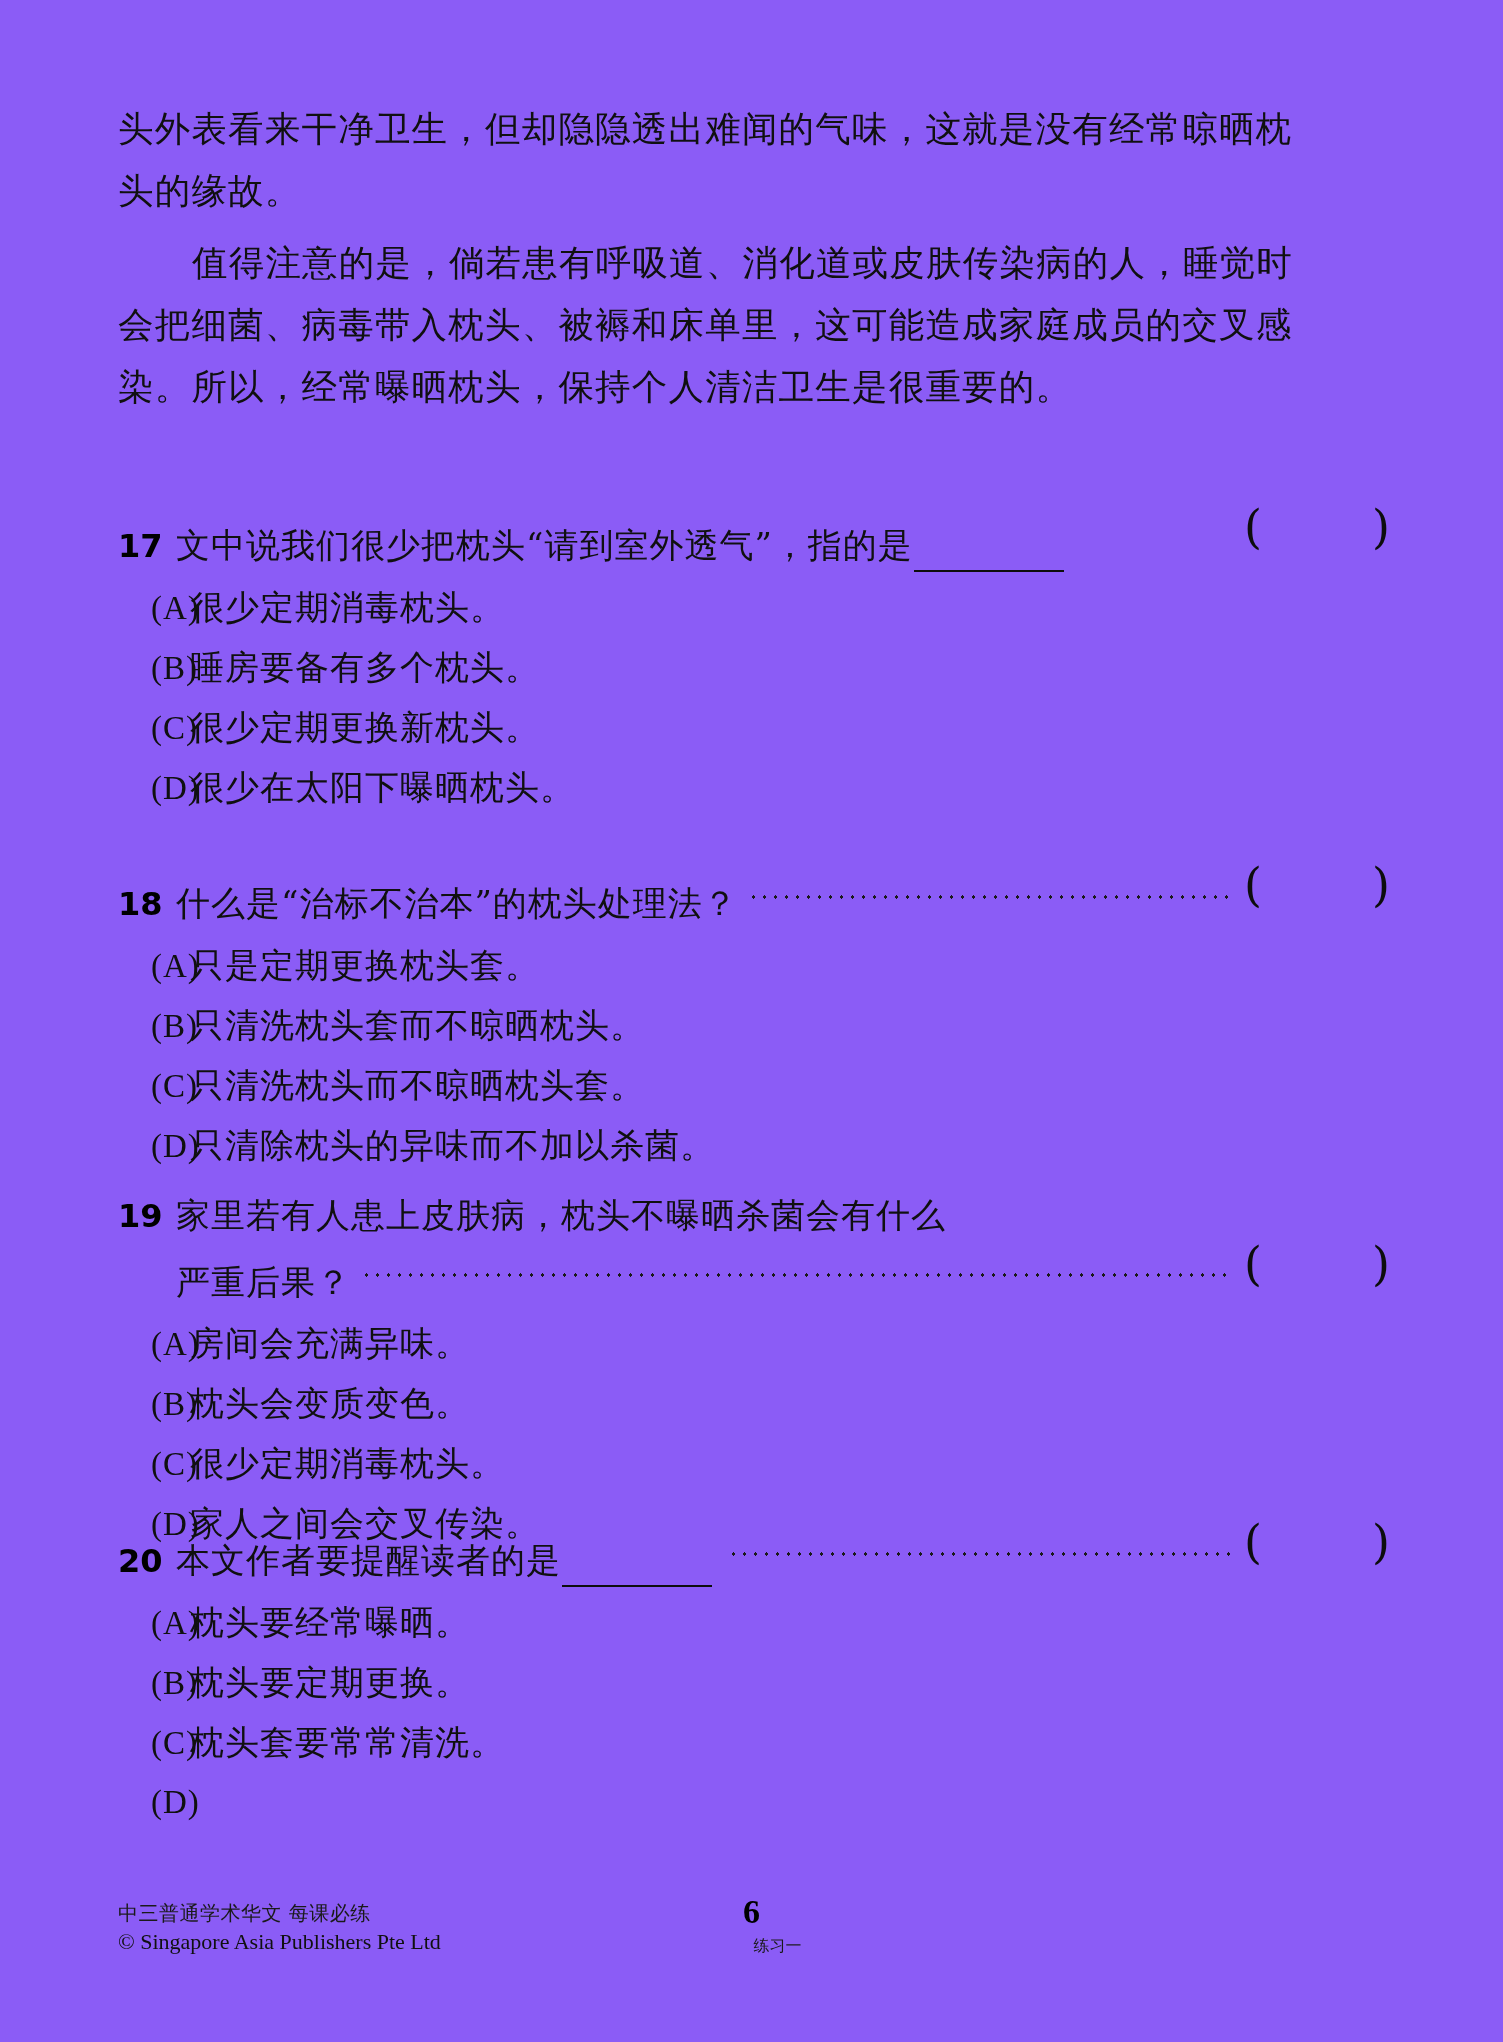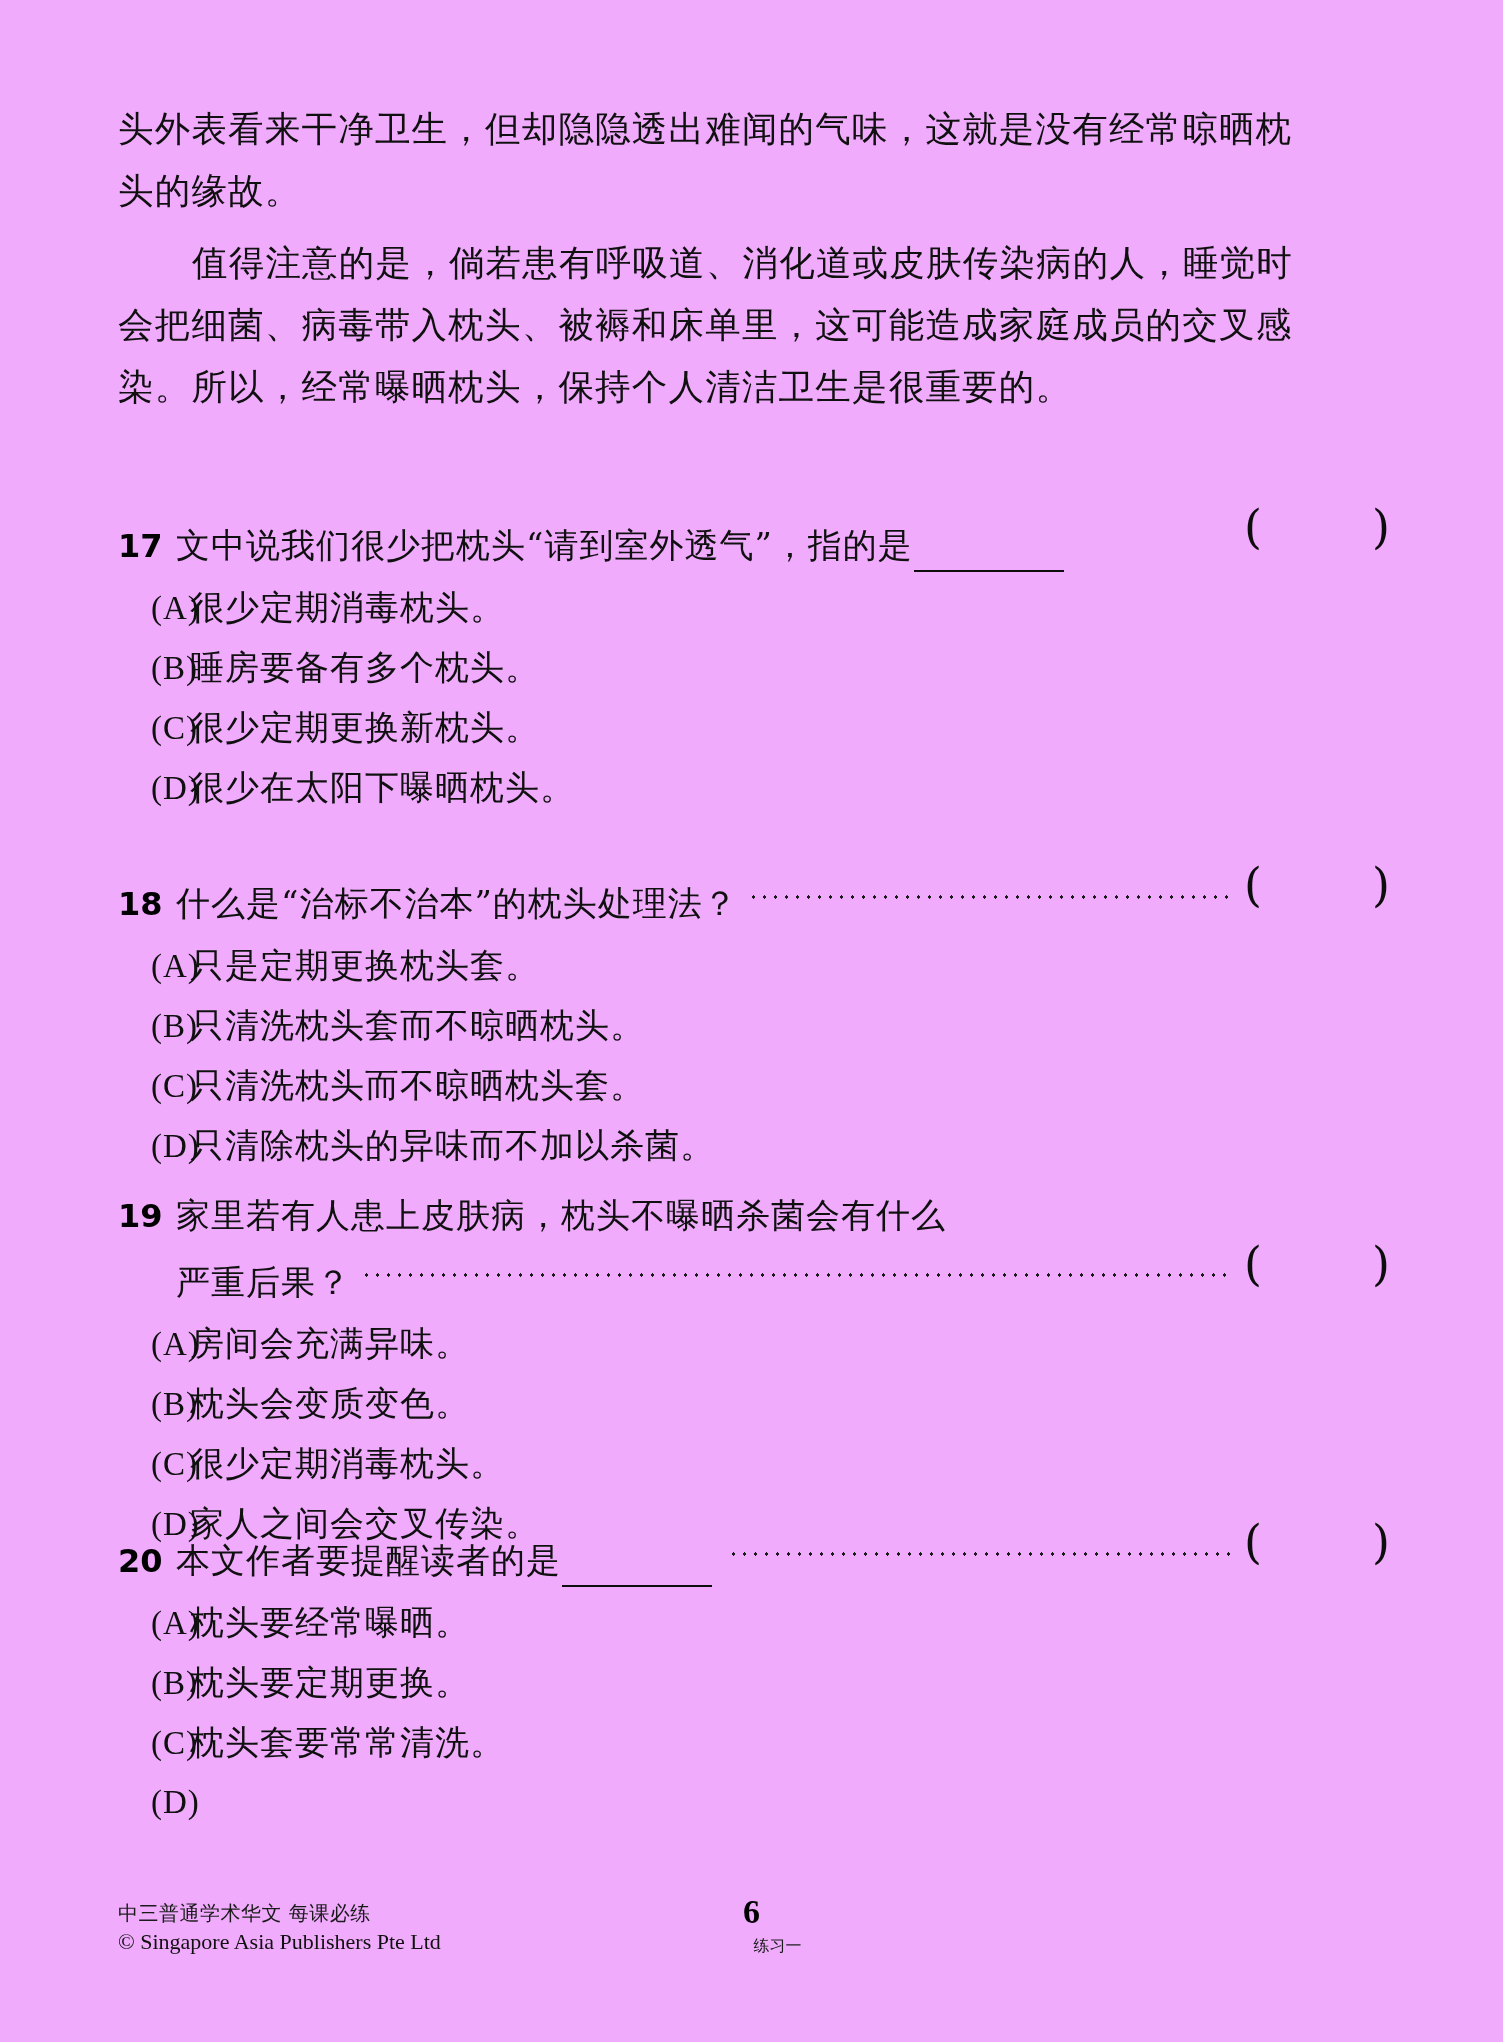--- a/index.html
+++ b/index.html
@@ -9,21 +9,21 @@
     background: #ffffff;
   }
   body {
     font-family: "DejaVu Sans", sans-serif;
     color: #111111;
   }
   .page {
     position: relative;
     width: 1503px;
     height: 2042px;
-    background: #f0abfc;
+    background: #8b5cf6;
     overflow: hidden;
     box-sizing: border-box;
   }
 
   
   .passage {
     position: absolute;
     left: 118px;
     top: 98px;
     width: 1270px;

